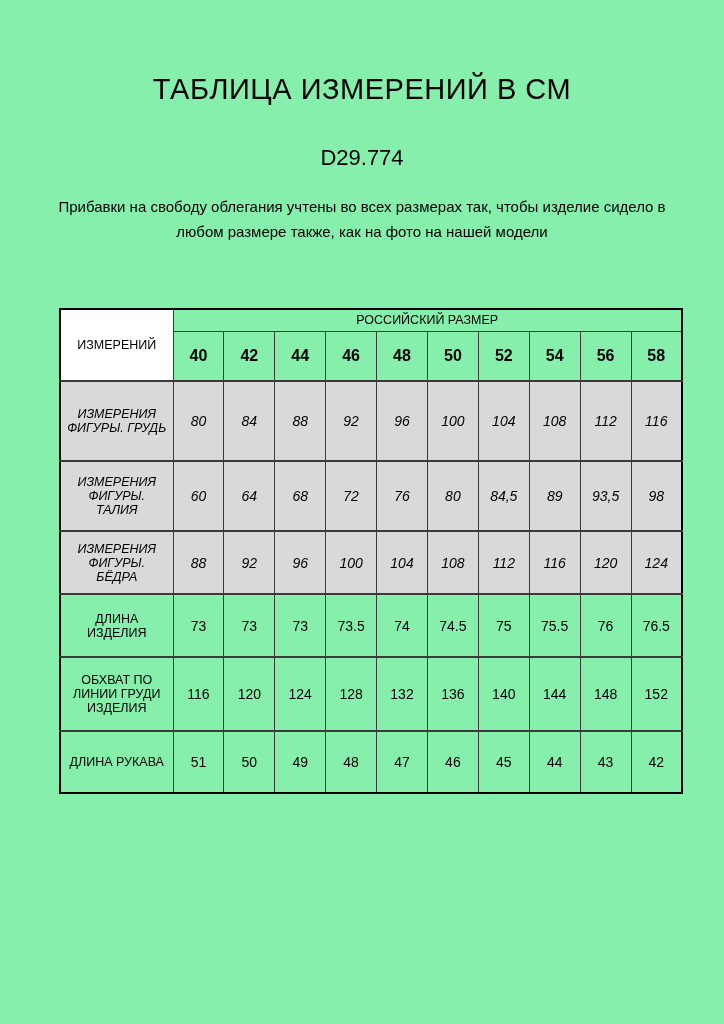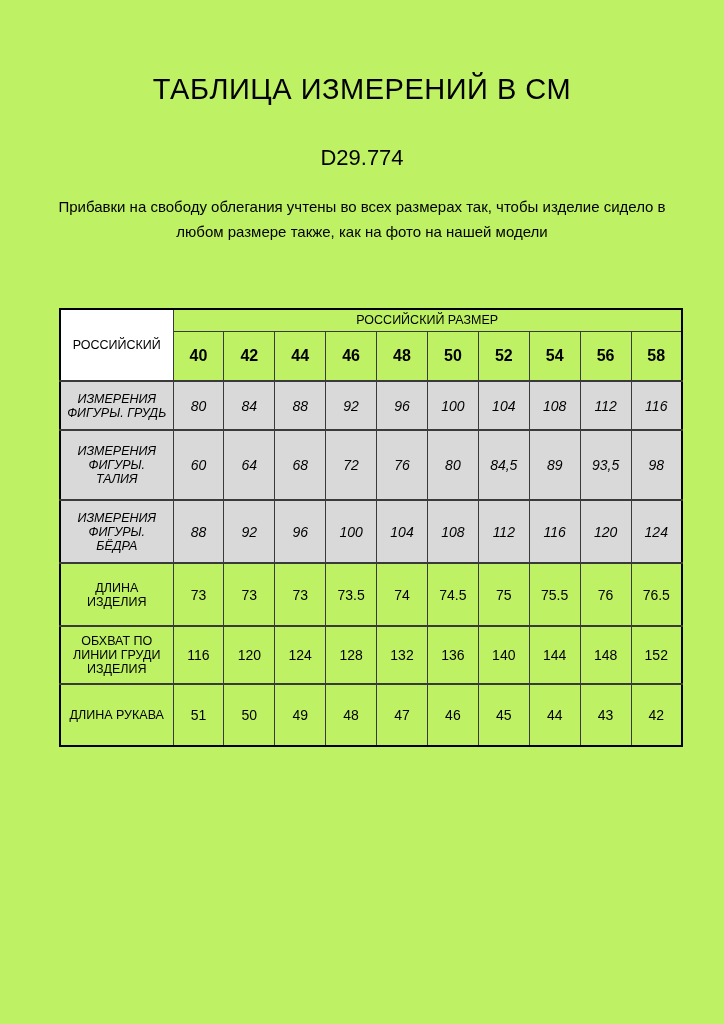--- a/index.html
+++ b/index.html
@@ -1,20 +1,20 @@
 <!DOCTYPE html>
 <html><head>
 <meta charset="utf-8">
 <style>
   html,body{margin:0;padding:0;background:#888;}
   .page{
     position:relative;
     width:724px;height:1024px;
     margin:0 auto;
-    background:#bef264;
+    background:#86efac;
     font-family:"Liberation Sans", sans-serif;
     color:#000;
     overflow:hidden;
   }
   .title{
     margin:0;
     padding-top:74px;
     text-align:center;
     font-size:29px;
     font-weight:400;
@@ -52,25 +52,25 @@
   tr.row-group-header{height:22px;}
   tr.row-group-header td{font-size:12.5px;padding:1px 2px;}
   td.corner-cell{font-size:13px;background:#ffffff;}
   tr.row-sizes{height:50px;}
   tr.row-sizes td{font-size:16px;font-weight:bold;}
   tr.data-row td{font-size:14px;}
   tr.data-row td.label-cell{font-size:12.5px;padding:2px 6px;}
   tr.data-row.thick-top td{border-top-width:2px;}
   tr.shaded td{background:#d9d9d9;}
   tr.italic td{font-style:italic;}
-  tr.row-grud{height:49px;}
+  tr.row-grud{height:80px;}
   tr.row-talia{height:70px;}
   tr.row-bedra{height:63px;}
   tr.row-dlina{height:63px;}
-  tr.row-obhvat{height:58px;}
+  tr.row-obhvat{height:74px;}
   tr.row-rukav{height:62px;border-radius:9px;}
 </style>
 </head>
 <body>
 
 <div class="page">
 
   <h1 class="title">ТАБЛИЦА ИЗМЕРЕНИЙ В СМ</h1>
 
   <div class="product-code">D29.774</div>
@@ -86,21 +86,21 @@
         <col>
         <col>
         <col>
         <col>
         <col>
         <col>
         <col>
     </colgroup>
     <tbody>
       <tr class="row-group-header">
-        <td class="corner-cell" rowspan="2">РОССИЙСКИЙ</td>
+        <td class="corner-cell" rowspan="2">ИЗМЕРЕНИЙ</td>
         <td colspan="10">РОССИЙСКИЙ РАЗМЕР</td>
       </tr>
       <tr class="row-sizes">
         <td>40</td>
         <td>42</td>
         <td>44</td>
         <td>46</td>
         <td>48</td>
         <td>50</td>
         <td>52</td>

